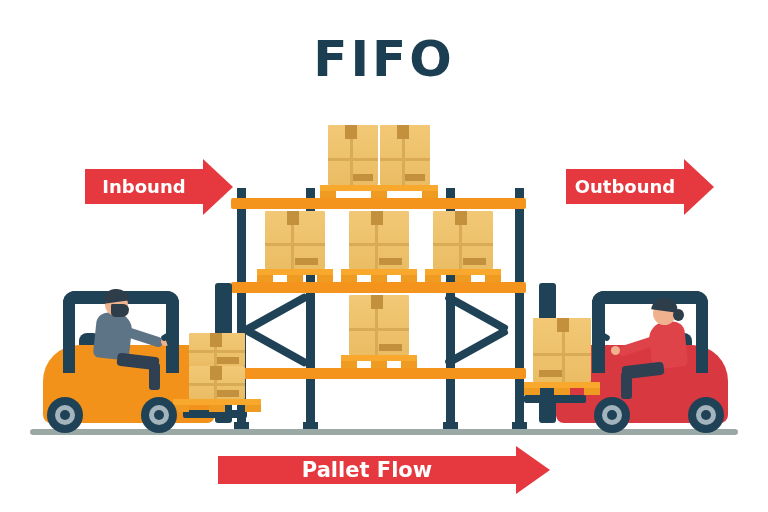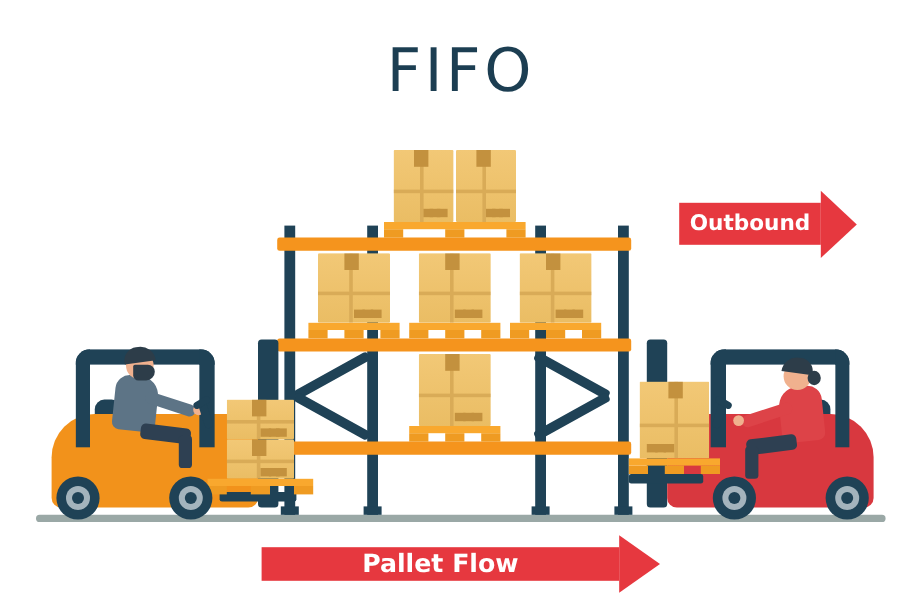--- a/index.html
+++ b/index.html
@@ -1,21 +1,21 @@
 <!DOCTYPE html>
 <html style="--navy: #1f4256; --title-text: #1c3e52; --red: #e6383f; --arrow-text: #ffffff; --beam: #f5941d; --pallet: #f9a82e; --pallet-dark: #ef9b22; --box: #eabd64; --box-light: #f2c876; --box-tape: #d9ab57; --box-tape-dark: #c3913e; --forklift-left-body: #f2921b; --forklift-right-body: #d8383f; --wheel-hub: #a4b4bd; --ground: #9aa8a6; --skin: #f0b18e; --hair: #2d3d49; --shirt-left: #5d7486; --shirt-right: #dd4348; --pants: #2e4052;"><head>
 <meta charset="utf-8">
 <style>
   html,body{margin:0;padding:0;background:#fff;}
   #scene{position:relative;width:768px;height:512px;background:#fff;overflow:hidden;
          font-family:"Liberation Sans",sans-serif;}
   
   .title-main{position:absolute;left:0;right:0;top:34px;text-align:center;
     font-family:"DejaVu Sans","Liberation Sans",sans-serif;
-    font-size:50px;font-weight:400;letter-spacing:3px;line-height:1;
+    font-size:50px;font-weight:700;letter-spacing:3px;line-height:1;
     color:var(--title-text,#1c3e52);z-index:8;}
   .title-sub{position:absolute;left:0;right:0;top:88px;text-align:center;
     font-family:"DejaVu Sans","Liberation Sans",sans-serif;
     font-size:21px;font-weight:700;color:var(--title-text,#1c3e52);z-index:8;}
   
   .arrow{position:absolute;background:var(--red,#e6383f);color:var(--arrow-text,#fff);
     display:flex;align-items:center;justify-content:center;font-weight:bold;z-index:7;
     font-family:"DejaVu Sans","Liberation Sans",sans-serif;}
   .arrow::after{content:'';position:absolute;left:100%;top:50%;transform:translateY(-50%);
     width:0;height:0;border-style:solid;border-color:transparent;
@@ -243,20 +243,23 @@
     <div class="fl-load">
       <div class="load-boxes">
           <div class="box load-box"></div>
         </div>
       <div class="pallet"></div>
     </div>
     <div class="wheel rear"></div>
     <div class="wheel front"></div>
   </div>
 
+  <div class="arrow arrow-inbound">
+    <span>Inbound</span>
+  </div>
   <div class="arrow arrow-flow">
     <span>Pallet Flow</span>
   </div>
   <div class="arrow arrow-outbound">
     <span>Outbound</span>
   </div>
 
 </div>
 
 </body></html>

